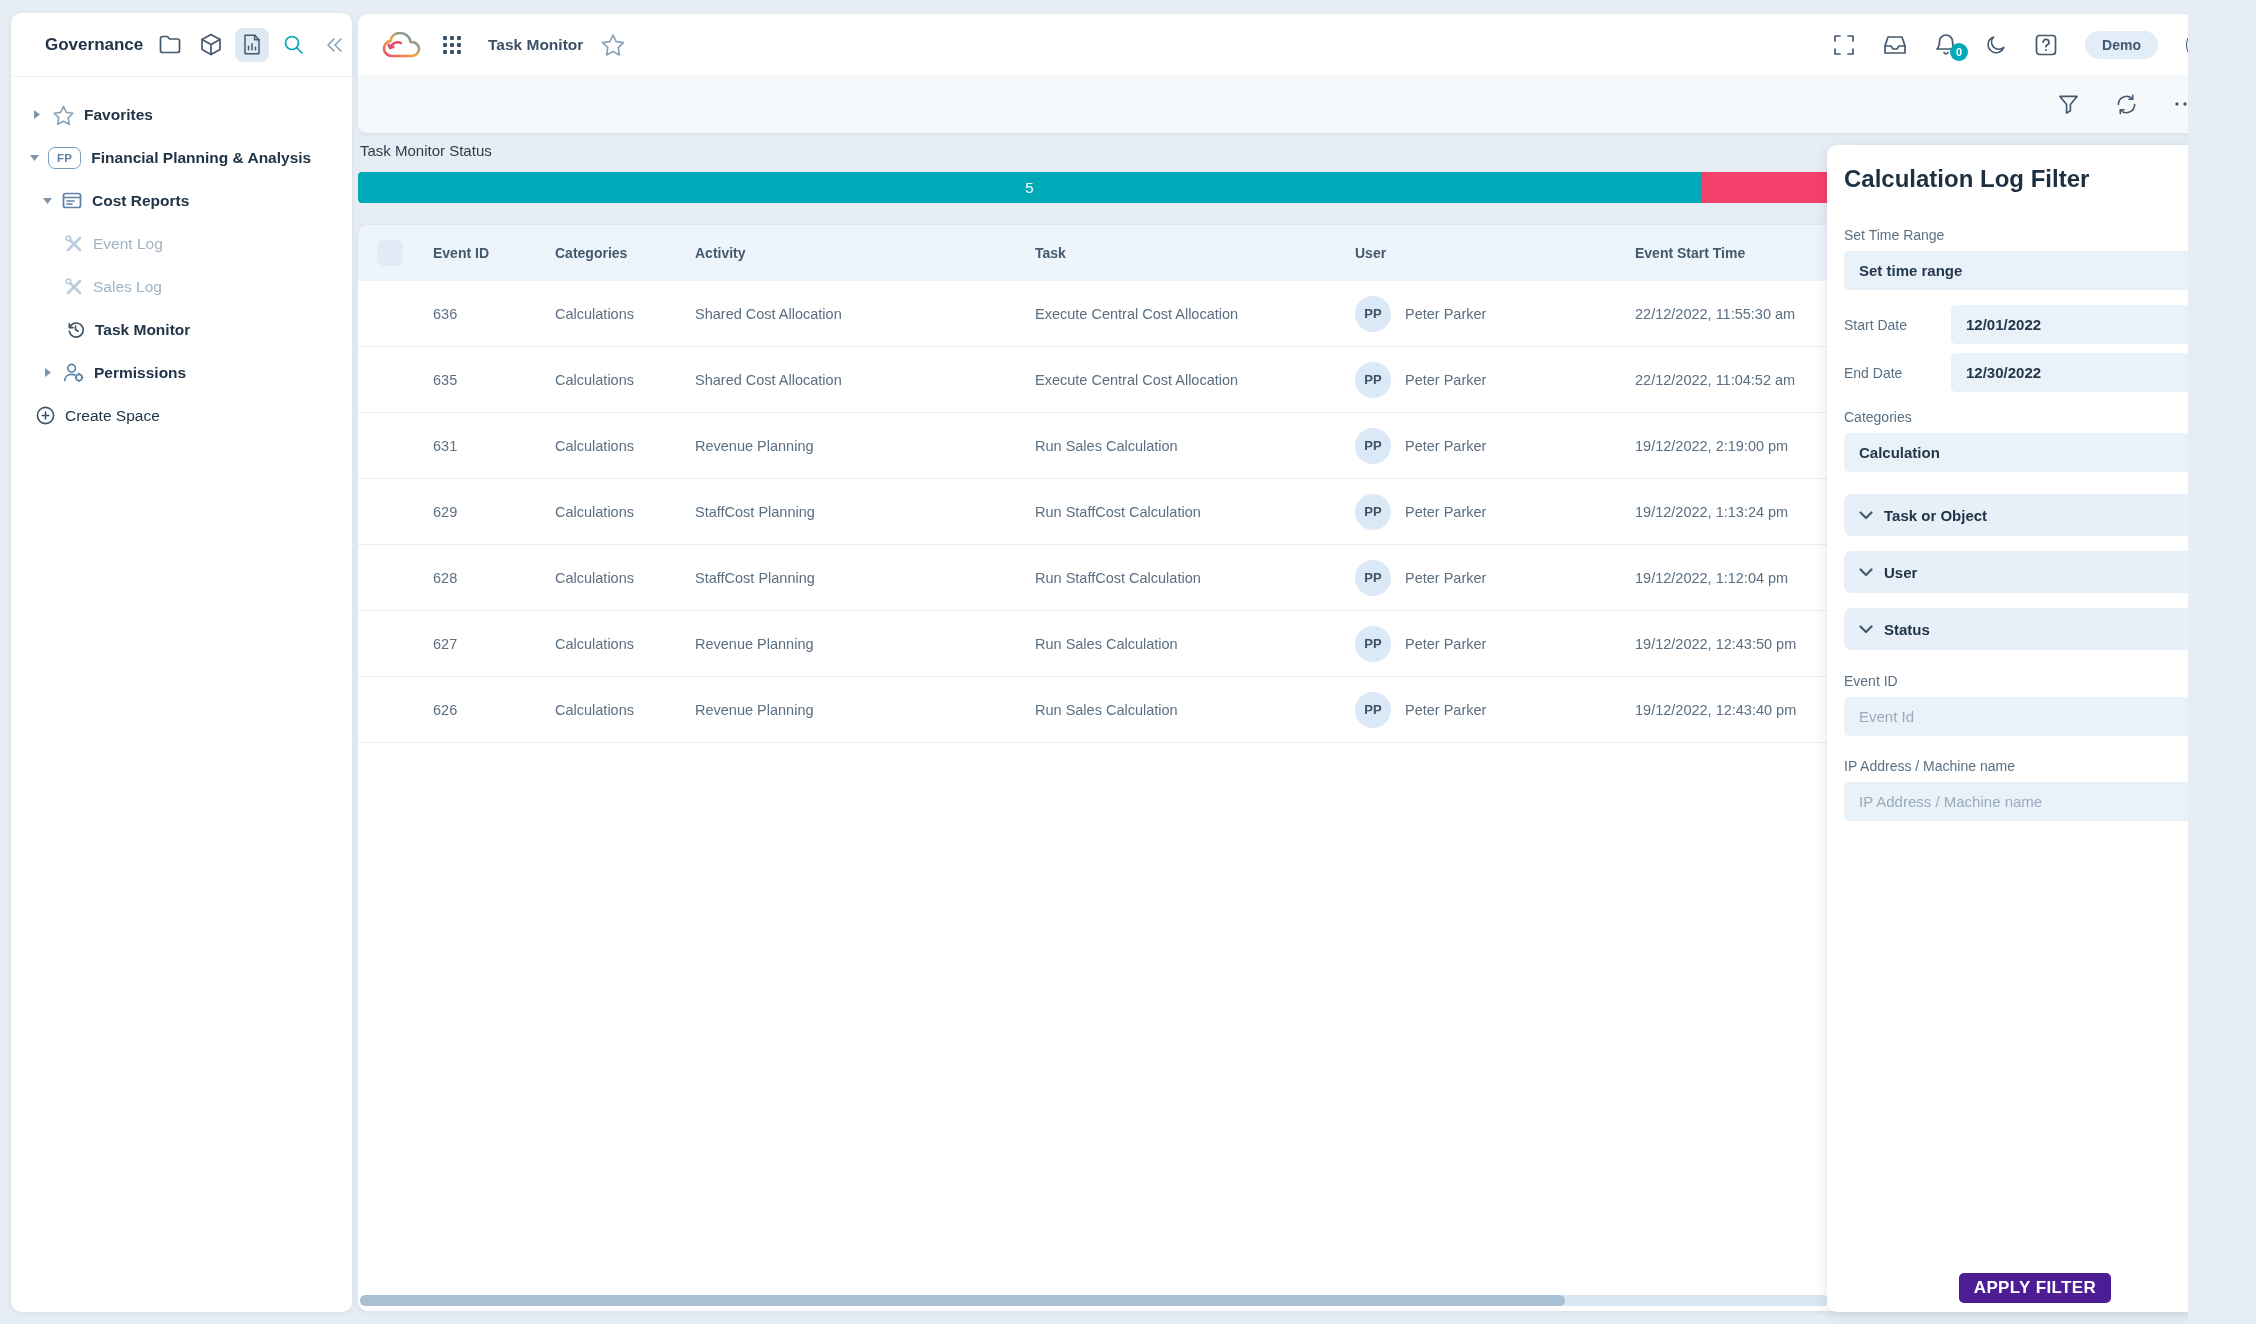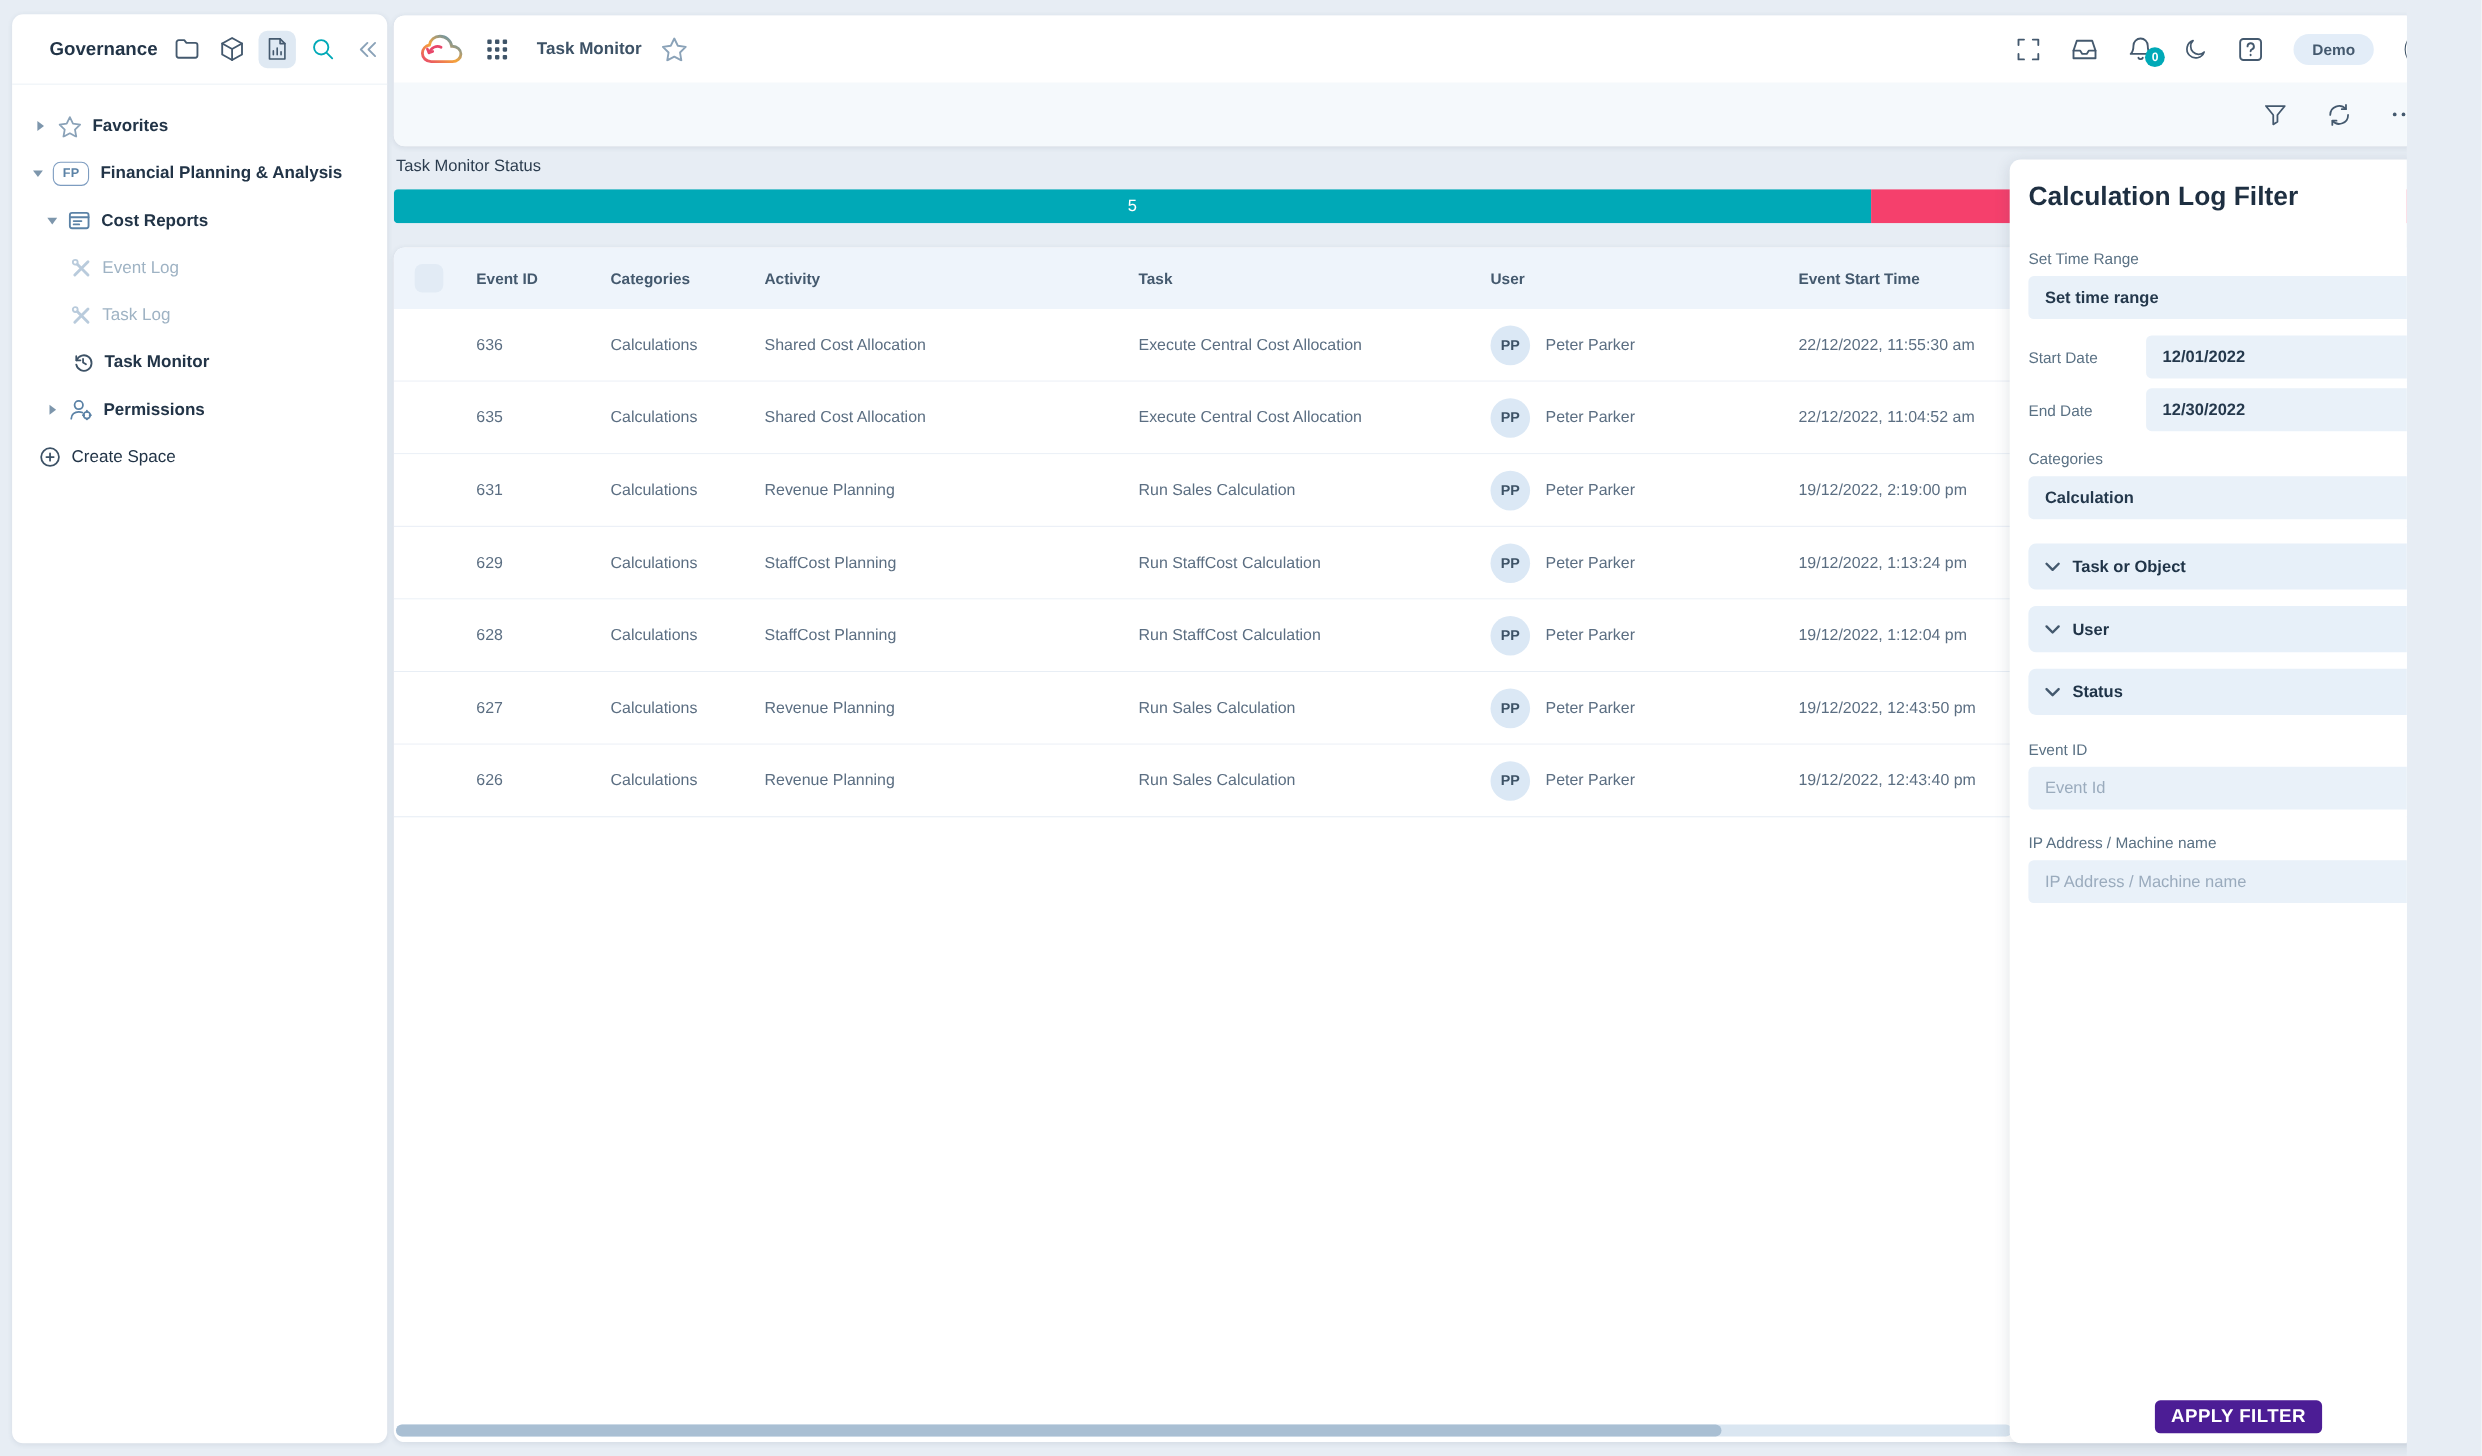--- a/index.html
+++ b/index.html
@@ -181,21 +181,21 @@
             <circle cx="3.4" cy="3.4" r="2.2" fill="#fff"></circle>
         </svg>
         <span class="lbl sb-gray">Event Log</span>
       </div>
 
       <div class="titem" style="padding-left:54px;">
         <svg class="ic ic-light" width="18" height="18" viewBox="0 0 18 18">
           <path d="M3 3l12 12M15 3L3 15" stroke-width="2.6"></path>
             <circle cx="3.4" cy="3.4" r="2.2" fill="#fff"></circle>
         </svg>
-        <span class="lbl sb-gray">Task Log</span>
+        <span class="lbl sb-gray">Sales Log</span>
       </div>
 
       <div class="titem" style="padding-left:55px;">
         <svg class="ic" style="stroke:#3d5266;" width="19" height="19" viewBox="0 0 20 20">
           <path d="M3.5 4v4h4"></path>
             <path d="M3.8 8a7.4 7.4 0 1 1-.3 4"></path>
             <path d="M10 6.5V10l2.8 1.8"></path>
         </svg>
         <span class="lbl sb-bold">Task Monitor</span>
       </div>

